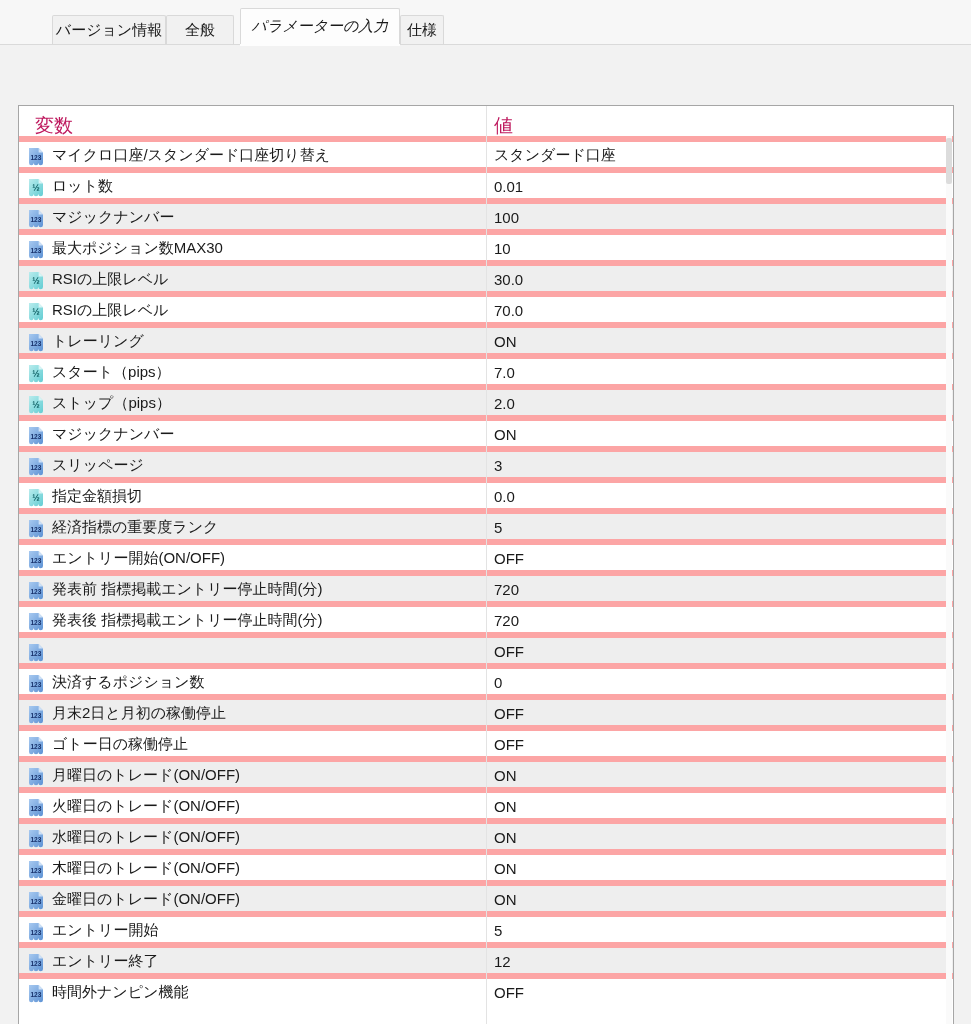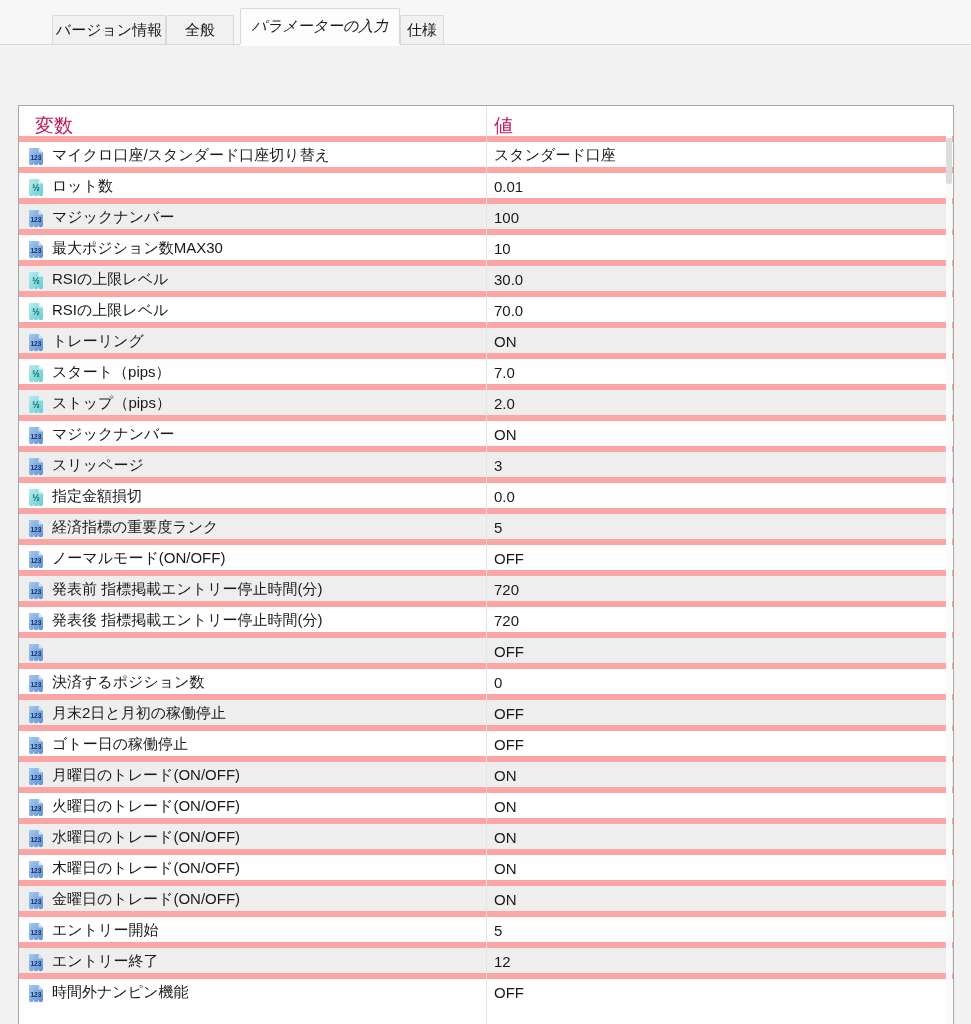--- a/index.html
+++ b/index.html
@@ -213,21 +213,21 @@
             </svg></span>
           <span class="pname">経済指標の重要度ランク</span>
           <span class="pvalue">5</span>
         </div>
         <div class="prow">
           <span class="picon"><svg viewBox="0 0 20 20" width="20" height="20">
               <path d="M3 1 h9.6 L17 5.4 V16 a2.33 2.33 0 0 1 -4.66 0 a2.33 2.33 0 0 1 -4.67 0 a2.33 2.33 0 0 1 -4.67 0 Z" fill="url(#gInt)"></path>
               <path d="M12.6 1 V5.4 H17 Z" fill="#cfe2f7"></path>
               <text x="9.9" y="12.6" text-anchor="middle" font-size="6.5" font-weight="bold" fill="#17316b">123</text>
             </svg></span>
-          <span class="pname">ノーマルモード(ON/OFF)</span>
+          <span class="pname">エントリー開始(ON/OFF)</span>
           <span class="pvalue">OFF</span>
         </div>
         <div class="prow alt">
           <span class="picon"><svg viewBox="0 0 20 20" width="20" height="20">
               <path d="M3 1 h9.6 L17 5.4 V16 a2.33 2.33 0 0 1 -4.66 0 a2.33 2.33 0 0 1 -4.67 0 a2.33 2.33 0 0 1 -4.67 0 Z" fill="url(#gInt)"></path>
               <path d="M12.6 1 V5.4 H17 Z" fill="#cfe2f7"></path>
               <text x="9.9" y="12.6" text-anchor="middle" font-size="6.5" font-weight="bold" fill="#17316b">123</text>
             </svg></span>
           <span class="pname">発表前 指標掲載エントリー停止時間(分)</span>
           <span class="pvalue">720</span>

